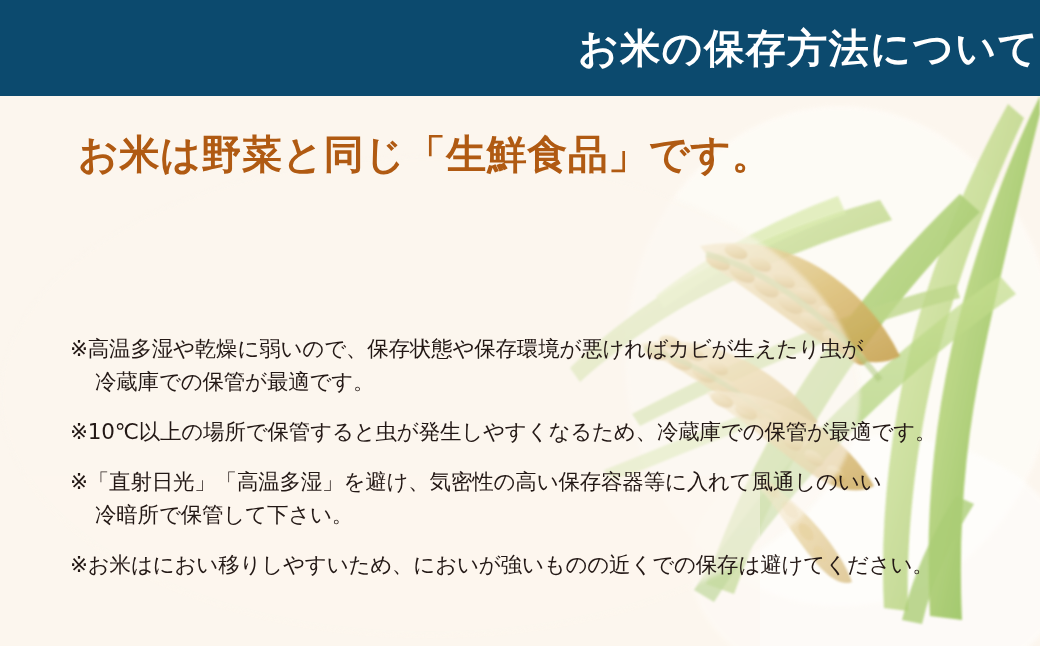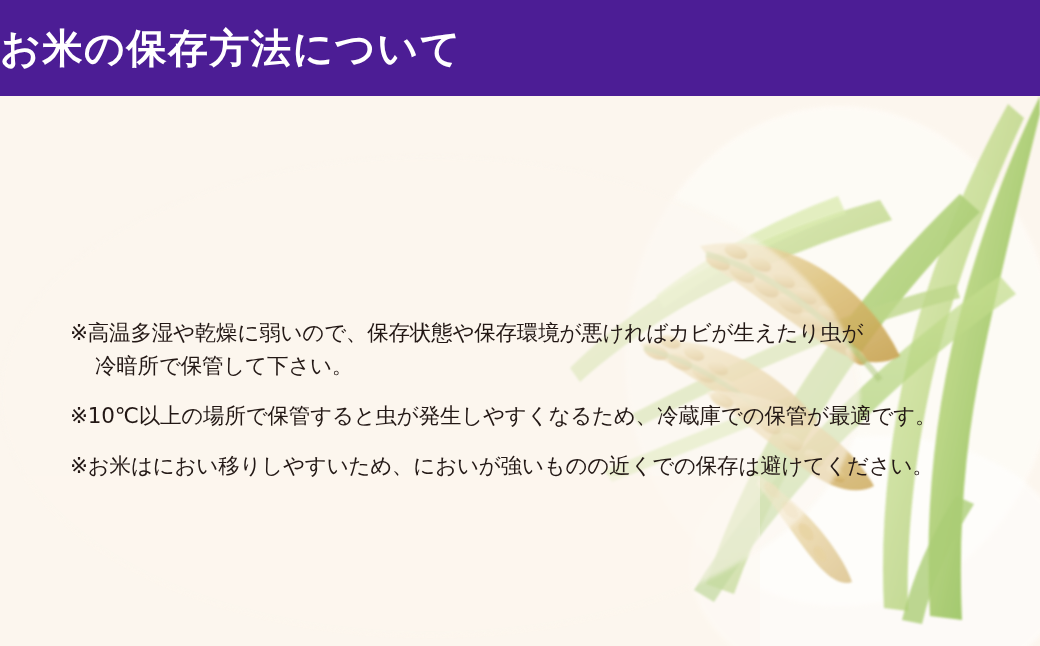--- a/index.html
+++ b/index.html
@@ -20,24 +20,24 @@
     overflow: hidden;
   }
 
   
   #header-bar {
     position: absolute;
     left: 0;
     top: 0;
     width: 1040px;
     height: 96px;
-    background: #4c1d95;
+    background: #0c4a6e;
     display: flex;
     align-items: center;
-    justify-content: flex-start;
+    justify-content: flex-end;
     z-index: 30;
   }
   #header-title {
     color: #FFFFFF;
     font-family: "DejaVu Sans", "Liberation Sans", sans-serif;
     font-size: 40px;
     font-weight: bold;
     letter-spacing: 1.5px;
     line-height: 1;
     white-space: nowrap;
@@ -76,21 +76,21 @@
     font-size: 40px;
     font-weight: bold;
     line-height: 62px;
     letter-spacing: 0.5px;
     white-space: nowrap;
   }
 
   #notes {
     position: absolute;
     left: 70px;
-    top: 220px;
+    top: 236px;
     width: 930px;
   }
   .note {
     margin-bottom: 17px;
   }
   .note:last-child {
     margin-bottom: 0;
   }
   .note-line {
     color: #231815;
@@ -238,33 +238,38 @@
     <rect x="0" y="380" width="760" height="170" fill="#FCF6EE" opacity="0.45"></rect>
   </svg>
 
   <div id="header-bar">
     <div id="header-title">お米の保存方法について</div>
   </div>
 
   <div id="content">
 
     <div id="headline">
+      <div class="headline-line">お米は野菜と同じ「生鮮食品」です。</div>
     </div>
 
     <div id="notes">
 
       <div class="note">
         <div class="note-line">※高温多湿や乾燥に弱いので、保存状態や保存環境が悪ければカビが生えたり虫が</div>
+        <div class="note-line cont">冷蔵庫での保管が最適です。</div>
+      </div>
+
+      <div class="note">
+        <div class="note-line">※10℃以上の場所で保管すると虫が発生しやすくなるため、冷蔵庫での保管が最適です。</div>
+      </div>
+
+      <div class="note">
+        <div class="note-line">※「直射日光」「高温多湿」を避け、気密性の高い保存容器等に入れて風通しのいい</div>
         <div class="note-line cont">冷暗所で保管して下さい。</div>
       </div>
-
-      <div class="note">
-        <div class="note-line">※10℃以上の場所で保管すると虫が発生しやすくなるため、冷蔵庫での保管が最適です。</div>
-      </div>
-
 
       <div class="note">
         <div class="note-line">※お米はにおい移りしやすいため、においが強いものの近くでの保存は避けてください。</div>
       </div>
 
     </div>
   </div>
 </div>
 
 </body></html>

